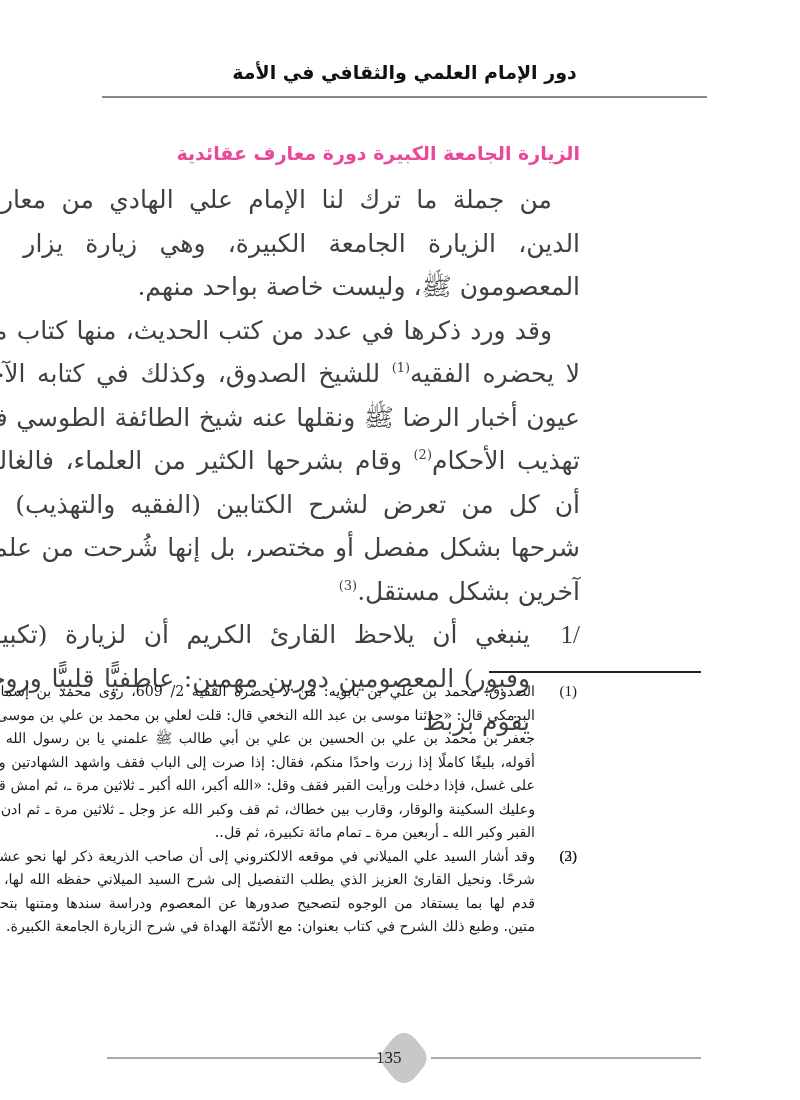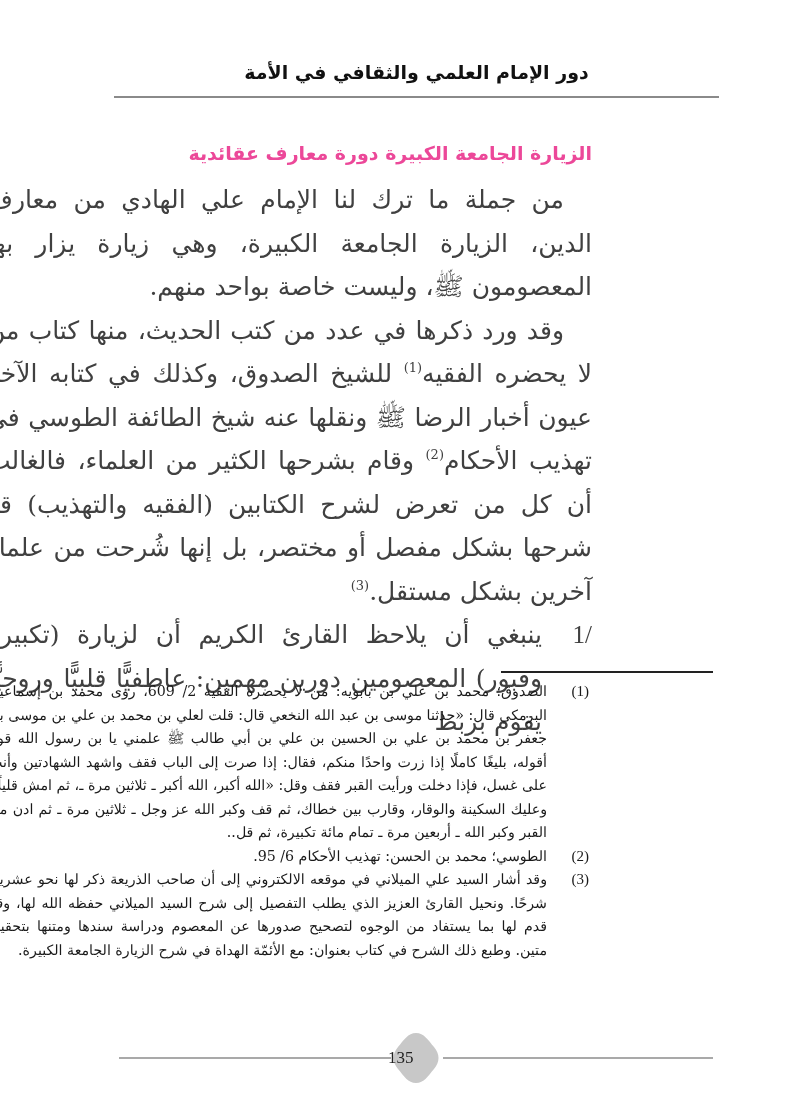--- a/index.html
+++ b/index.html
@@ -10,21 +10,21 @@
     body {
       width: 800px;
       height: 1100px;
       position: relative;
       overflow: hidden;
       color: #1a1a1a;
       font-family: "DejaVu Serif", "Liberation Serif", serif;
     }
     .page {
       position: absolute;
-      left: 16px; top: 0;
+      left: 4px; top: 0;
       width: 676px; height: 1100px;
       direction: rtl;
     }
     
     .running-header {
       position: absolute;
       top: 58px;
       left: 98px;
       width: 605px;
       text-align: center;
@@ -174,21 +174,20 @@
 
   <div class="footnote-rule"></div>
 
   <div class="footnotes">
     <p class="footnote">
       <span class="fn-num">(1)</span>
       <span>الصدوق؛ محمد بن علي بن بابويه: من لا يحضره الفقيه 2/ 609، روى محمد بن إسماعيل البرمكي قال: «حدثنا موسى بن عبد الله النخعي قال: قلت لعلي بن محمد بن علي بن موسى بن جعفر بن محمد بن علي بن الحسين بن علي بن أبي طالب ﷺ علمني يا بن رسول الله قولا أقوله، بليغًا كاملًا إذا زرت واحدًا منكم، فقال: إذا صرت إلى الباب فقف واشهد الشهادتين وأنت على غسل، فإذا دخلت ورأيت القبر فقف وقل: «الله أكبر، الله أكبر ـ ثلاثين مرة ـ، ثم امش قليلًا، وعليك السكينة والوقار، وقارب بين خطاك، ثم قف وكبر الله عز وجل ـ ثلاثين مرة ـ ثم ادن من القبر وكبر الله ـ أربعين مرة ـ تمام مائة تكبيرة، ثم قل..</span>
     </p>
     <p class="footnote">
       <span class="fn-num">(2)</span>
-      <span>الطوسي؛ محمد بن الحسن: تهذيب الأحكام 6/ 95.</span>
     </p>
     <p class="footnote">
       <span class="fn-num">(3)</span>
       <span>وقد أشار السيد علي الميلاني في موقعه الالكتروني إلى أن صاحب الذريعة ذكر لها نحو عشرين شرحًا. ونحيل القارئ العزيز الذي يطلب التفصيل إلى شرح السيد الميلاني حفظه الله لها، وقد قدم لها بما يستفاد من الوجوه لتصحيح صدورها عن المعصوم ودراسة سندها ومتنها بتحقيق متين. وطبع ذلك الشرح في كتاب بعنوان: مع الأئمّة الهداة في شرح الزيارة الجامعة الكبيرة.</span>
     </p>
   </div>
 
   <div class="footer-line left" style="border-top-color: rgb(169, 169, 169);"></div>
   <div class="footer-line right" style="border-top-color: rgb(169, 169, 169);"></div>
   <div class="page-badge">

